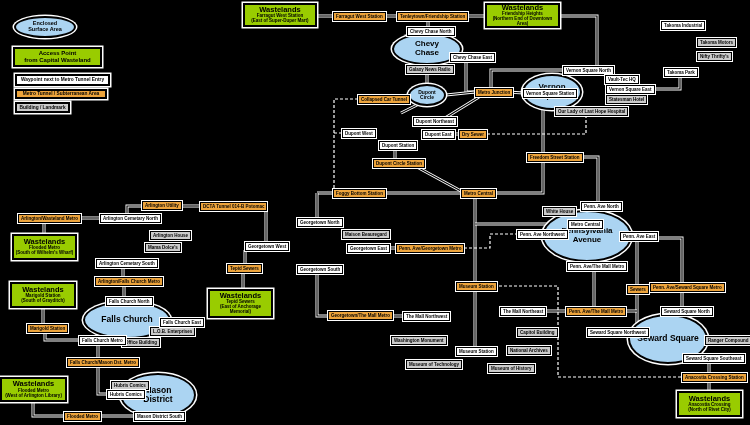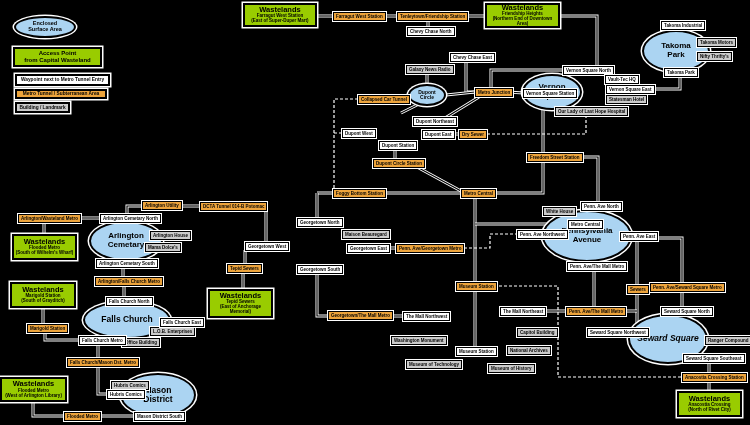--- a/index.html
+++ b/index.html
@@ -137,31 +137,29 @@
       <polyline points="459,248 490,248 490,234 517,234" fill="none" stroke="#ffffff" stroke-width="1.2" stroke-dasharray="3,2"></polyline>
       <polyline points="494,286 558,286 558,377 682,377" fill="none" stroke="#ffffff" stroke-width="1.2" stroke-dasharray="3,2"></polyline>
     </svg>
     <div class="node area" style="left: 14px; top: 16px; width: 62px; height: 22px; font-size: 5.5px;">Enclosed
 Surface Area</div>
     <div class="node wasteland legendbox" style="left: 13px; top: 47px; width: 89px; height: 20px; font-size: 6px;">Access Point
 from Capital Wasteland</div>
     <div class="node waypoint legendbox" style="left: 15px; top: 74px; width: 95px; height: 12px; font-size: 4.8px;">Waypoint next to Metro Tunnel Entry</div>
     <div class="node tunnel legendbox" style="left: 15px; top: 89px; width: 92px; height: 10px; font-size: 4.8px;">Metro Tunnel / Subterranean Area</div>
     <div class="node building legendbox" style="left: 15px; top: 102px; width: 55px; height: 11px; font-size: 4.8px;">Building / Landmark</div>
-    <div class="node area" style="left: 642px; top: 30px; width: 68px; height: 42px; font-size: 8px;">Takoma
-Park</div>
+    <div class="node area" style="left: 392px; top: 33px; width: 70px; height: 32px; font-size: 8px;">Chevy
+Chase</div>
     <div class="node area" style="left: 408px; top: 84px; width: 38px; height: 22px; font-size: 5px;">Dupont
 Circle</div>
     <div class="node area" style="left: 522px; top: 74px; width: 60px; height: 36px; font-size: 8px;">Vernon
 Square</div>
-    <div class="node area" style="left: 89px; top: 221px; width: 74px; height: 40px; font-size: 8px;">Arlington
-Cemetary</div>
     <div class="node area" style="left: 542px; top: 210px; width: 90px; height: 52px; font-size: 8px;">Pennsylvania
 Avenue</div>
-    <div class="node area" style="left: 628px; top: 314px; width: 80px; height: 50px; font-size: 8.5px; font-style: italic;">Seward Square</div>
+    <div class="node area" style="left: 628px; top: 314px; width: 80px; height: 50px; font-size: 8.5px;">Seward Square</div>
     <div class="node area" style="left: 83px; top: 301px; width: 88px; height: 38px; font-size: 8.5px;">Falls Church</div>
     <div class="node area" style="left: 120px; top: 373px; width: 76px; height: 44px; font-size: 8.5px;">Mason
 District</div>
     <div class="node wasteland" style="left: 243px; top: 3px; width: 74px; height: 24px;">
       <span class="t">Wastelands</span>
       <span class="s">Farragut West Station</span>
       <span class="s">(East of Super-Duper Mart)</span>
     </div>
     <div class="node wasteland" style="left: 485px; top: 3px; width: 75px; height: 25px;">
       <span class="t">Wastelands</span>

